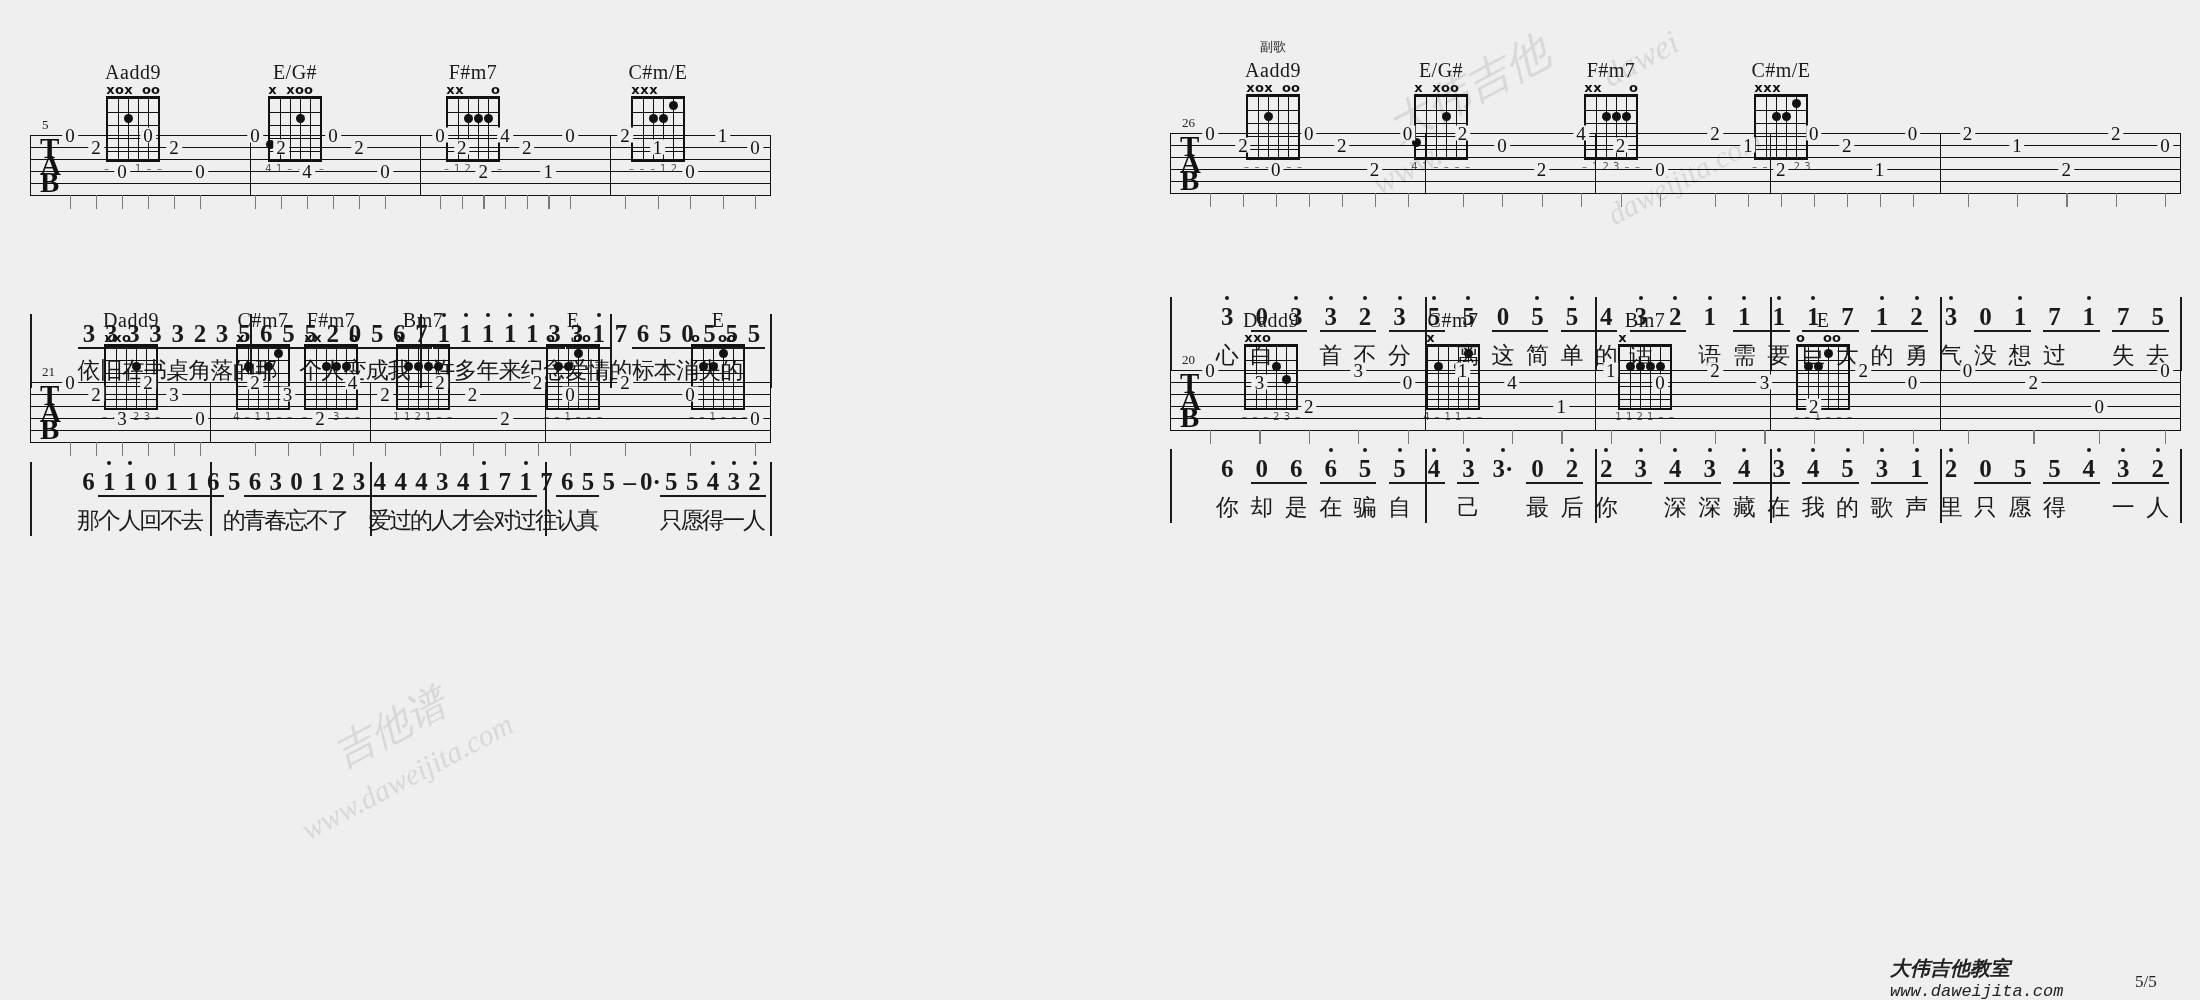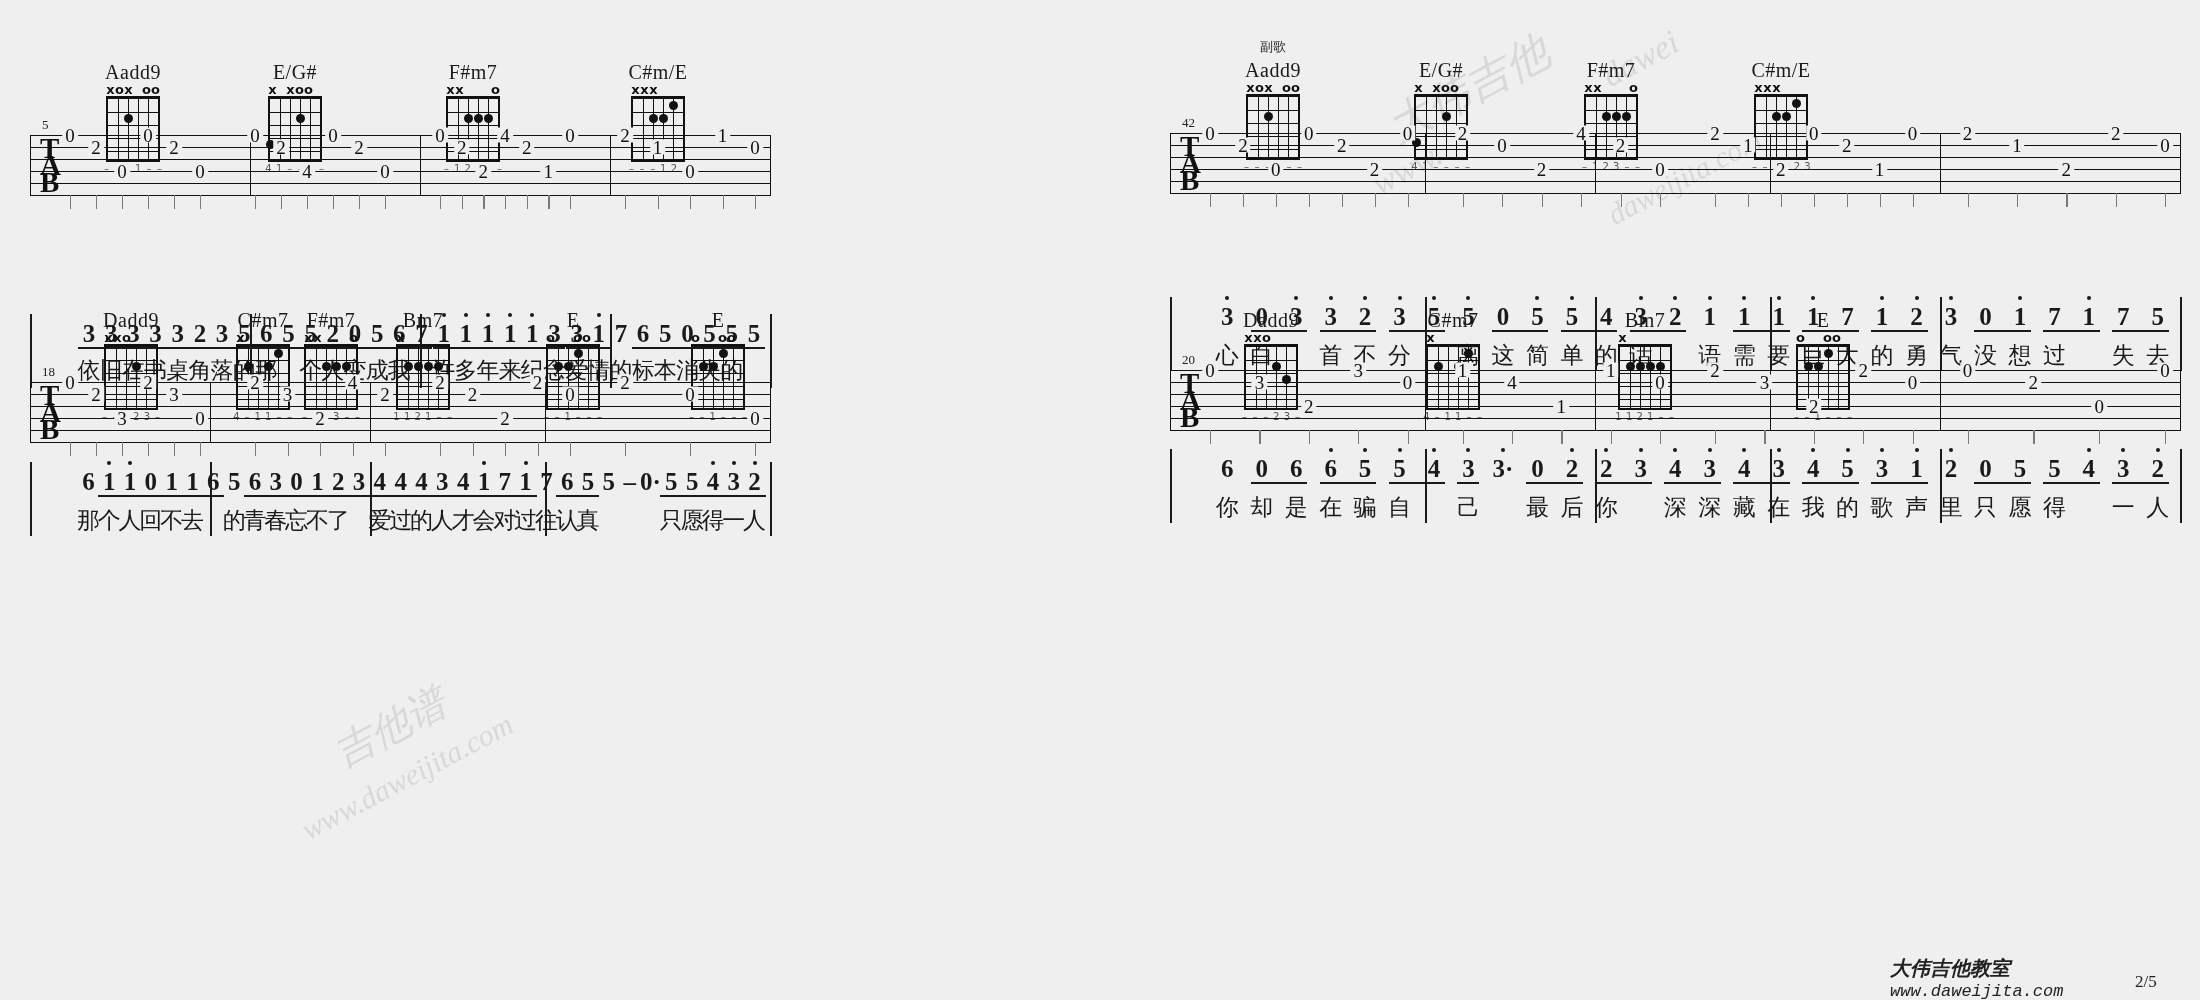--- a/index.html
+++ b/index.html
@@ -97,21 +97,21 @@
   <div class="wm wm2">dawei</div>
   <div class="wm wm3">www.</div>
   <div class="wm wm4">daweijita.com</div>
   <div class="wm wm5">吉他谱</div>
   <div class="wm wm6">www.daweijita.com</div>
 
   <div class="footer" style="left:1890px;top:955px;text-align:left;">
     <div class="f1">大伟吉他教室</div>
     <div class="f2">www.daweijita.com</div>
   </div>
-  <div class="pg" style="left:2135px;top:972px;">2/5</div>
+  <div class="pg" style="left:2135px;top:972px;">5/5</div>
 
 <div class="system" style="left:30px;top:50px;width:740px;">
       <div class="chord" style="left:60px;top:10px;">
         <div class="cname">Aadd9</div>
         <div class="marks">
           <span>x</span>
           <span>o</span>
           <span>x</span>
           <span></span>
           <span>o</span>
@@ -586,21 +586,21 @@
         <div class="line" style="top:48px;width:740px;"></div>
         <div class="line" style="top:60px;width:740px;"></div>
         <div class="bar" style="left:0px;top:0;height:61px;"></div>
         <div class="bar" style="left:180px;top:0;height:61px;"></div>
         <div class="bar" style="left:340px;top:0;height:61px;"></div>
         <div class="bar" style="left:515px;top:0;height:61px;"></div>
         <div class="bar" style="left:740px;top:0;height:61px;"></div>
         <div class="tabletter" style="left:10px;top:0px;">T</div>
         <div class="tabletter" style="left:10px;top:17px;">A</div>
         <div class="tabletter" style="left:10px;top:34px;">B</div>
-        <div class="measno" style="left:12px;top:-18px;">18</div>
+        <div class="measno" style="left:12px;top:-18px;">21</div>
       </div>
       <div class="fret" style="left:40px;top:82px;">0</div>
       <div class="stem" style="left:40px;top:142px;height:14px;"></div>
       <div class="fret" style="left:66px;top:94px;">2</div>
       <div class="stem" style="left:66px;top:142px;height:14px;"></div>
       <div class="fret" style="left:92px;top:118px;">3</div>
       <div class="stem" style="left:92px;top:142px;height:14px;"></div>
       <div class="fret" style="left:118px;top:82px;">2</div>
       <div class="stem" style="left:118px;top:142px;height:14px;"></div>
       <div class="fret" style="left:144px;top:94px;">3</div>
@@ -859,21 +859,21 @@
         <div class="line" style="top:60px;width:1010px;"></div>
         <div class="bar" style="left:0px;top:0;height:61px;"></div>
         <div class="bar" style="left:255px;top:0;height:61px;"></div>
         <div class="bar" style="left:425px;top:0;height:61px;"></div>
         <div class="bar" style="left:600px;top:0;height:61px;"></div>
         <div class="bar" style="left:770px;top:0;height:61px;"></div>
         <div class="bar" style="left:1010px;top:0;height:61px;"></div>
         <div class="tabletter" style="left:10px;top:0px;">T</div>
         <div class="tabletter" style="left:10px;top:17px;">A</div>
         <div class="tabletter" style="left:10px;top:34px;">B</div>
-        <div class="measno" style="left:12px;top:-18px;">42</div>
+        <div class="measno" style="left:12px;top:-18px;">26</div>
       </div>
       <div class="fret" style="left:40px;top:83px;">0</div>
       <div class="stem" style="left:40px;top:143px;height:14px;"></div>
       <div class="fret" style="left:72.91666666666666px;top:95px;">2</div>
       <div class="stem" style="left:72.91666666666666px;top:143px;height:14px;"></div>
       <div class="fret" style="left:105.83333333333333px;top:119px;">0</div>
       <div class="stem" style="left:105.83333333333333px;top:143px;height:14px;"></div>
       <div class="fret" style="left:138.75px;top:83px;">0</div>
       <div class="stem" style="left:138.75px;top:143px;height:14px;"></div>
       <div class="fret" style="left:171.66666666666666px;top:95px;">2</div>

